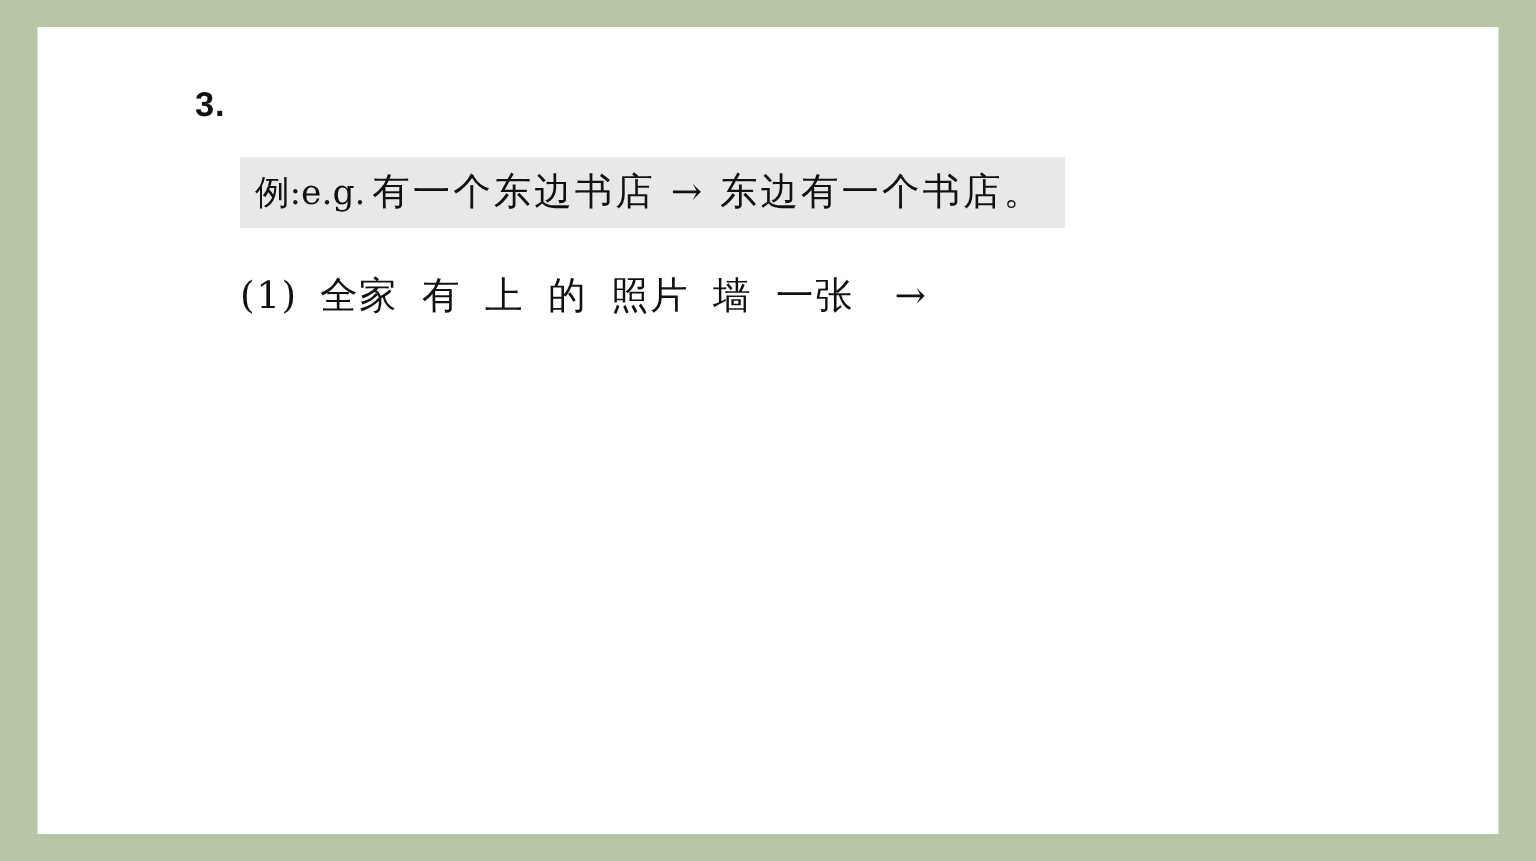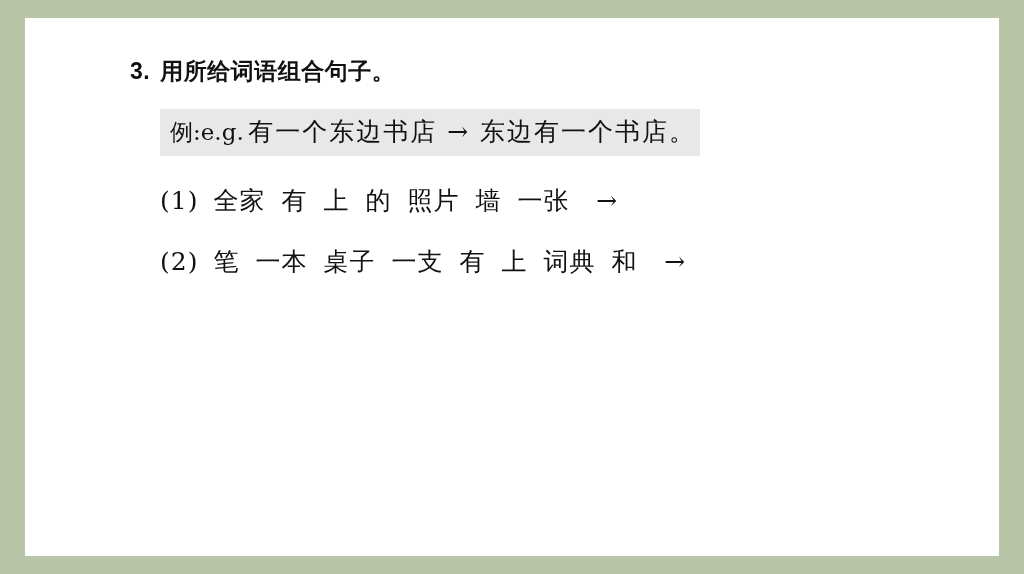--- a/index.html
+++ b/index.html
@@ -47,21 +47,21 @@
     margin-left: 30px;
     font-size: 22px;
     color: #555555;
     letter-spacing: 0.2px;
   }
   .example-row {
     margin-top: 22px;
     margin-left: 30px;
     background: #e8e8e8;
     display: inline-block;
-    padding: 6px 4px 8px 10px;
+    padding: 6px 14px 8px 10px;
   }
   .example-row .ex-label {
     font-family: "DejaVu Serif", serif;
     font-size: 23px;
     color: #111;
   }
   .example-row .ex-body {
     font-family: "DejaVu Serif", serif;
     font-size: 25px;
     color: #111;
@@ -87,41 +87,35 @@
   }
 </style>
 </head>
 <body>
 
 <div class="slide">
   <div class="content">
 
     <div class="task-header">
       <span class="task-num">3.</span>
-      <span class="task-title-cn">用所给词语组合句子。</span>
     </div>
 
 
     <div class="example-row">
       <span class="ex-label">例:e.g.</span>
       <span class="ex-body">
         <span id="ex-words"><span>有</span><span>一个</span><span>东边</span><span>书店</span></span>
         <span>→</span>
         <span>东边有一个书店。</span>
       </span>
     </div>
 
     <div class="q-row">
       <span class="q-num">(1)</span>
       <span class="q-words" id="q0"><span>全家</span><span>有</span><span>上</span><span>的</span><span>照片</span><span>墙</span><span>一张</span></span>
       <span class="q-arrow">→</span>
     </div>
 
-    <div class="q-row">
-      <span class="q-num">(2)</span>
-      <span class="q-words" id="q1"><span>笔</span><span>一本</span><span>桌子</span><span>一支</span><span>有</span><span>上</span><span>词典</span><span>和</span></span>
-      <span class="q-arrow">→</span>
-    </div>
 
 
 
   </div>
 </div>
 
 </body></html>

